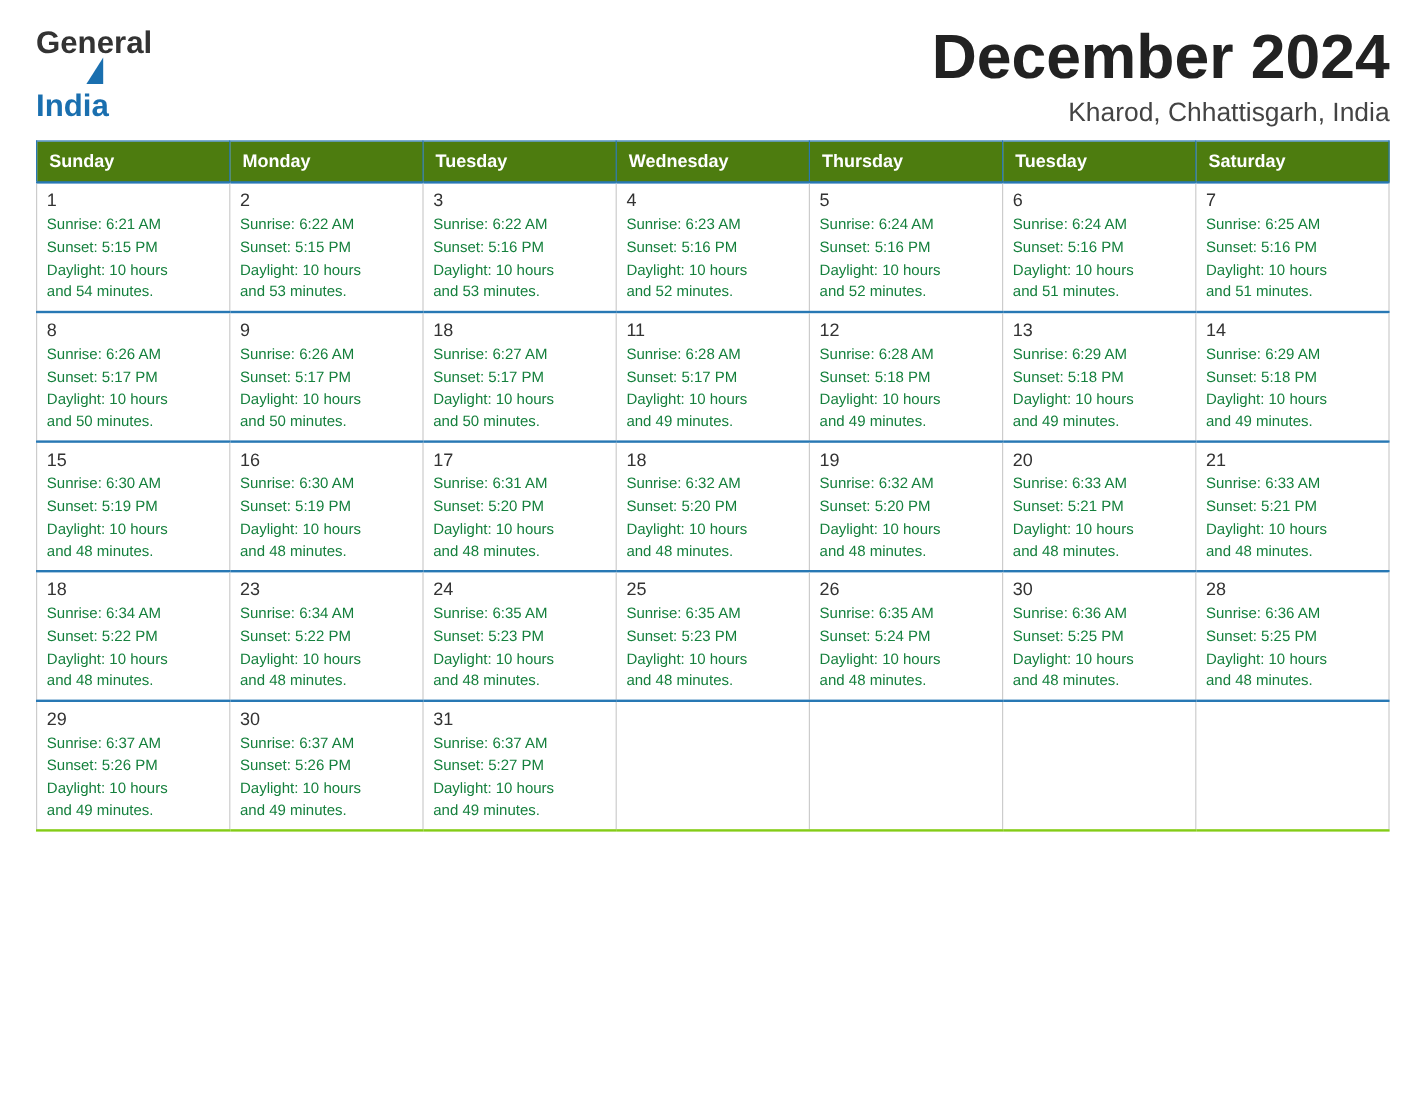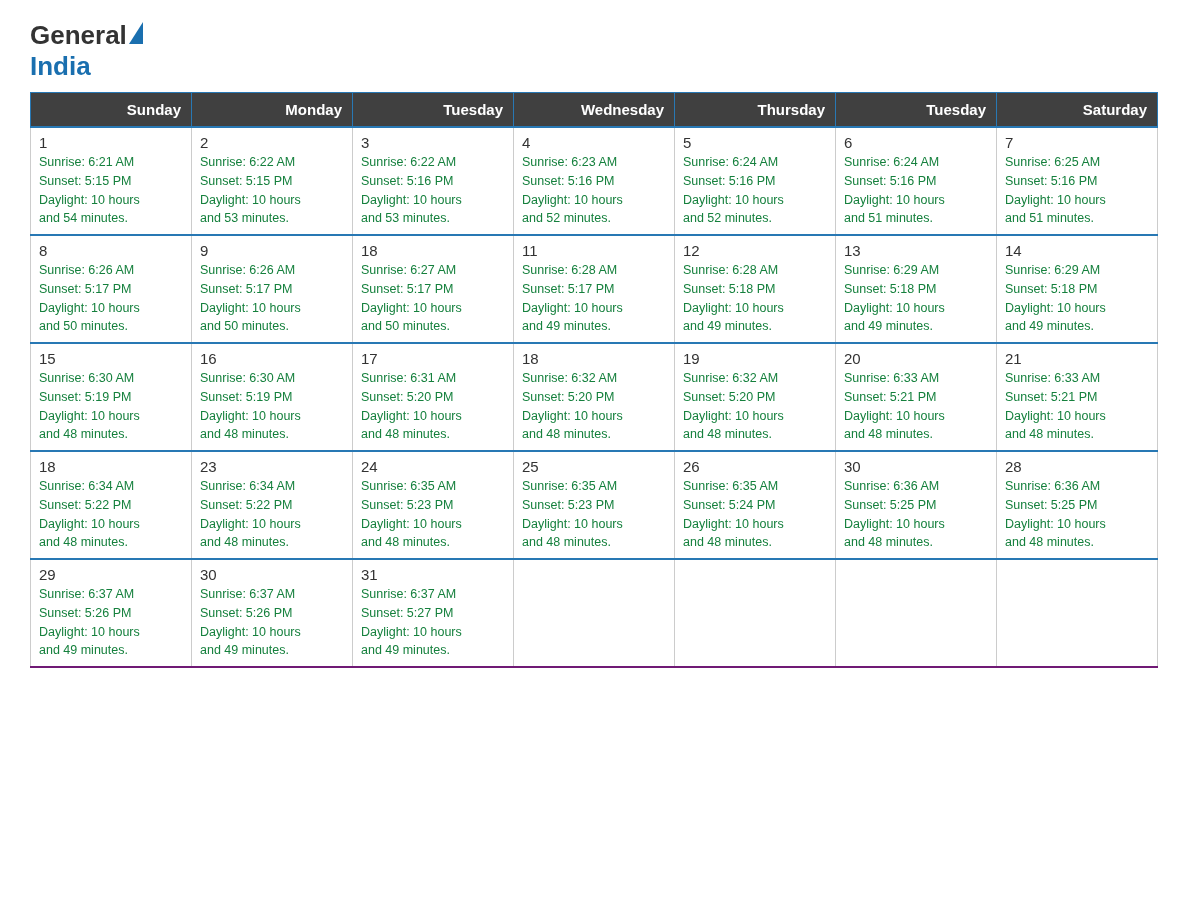--- a/index.html
+++ b/index.html
@@ -48,39 +48,39 @@
       font-size: 22px;
       color: #444;
       margin-top: 4px;
     }
     .calendar-table {
       width: 100%;
       border-collapse: collapse;
       margin-top: 10px;
     }
     .calendar-table th {
-      background-color: #404040;
+      background-color: #4d7c0f;
       color: #fff;
       font-size: 15px;
       font-weight: bold;
       padding: 8px 10px;
-      text-align: right;
+      text-align: left;
       border: 1px solid #2878b4;
     }
     .calendar-table td {
       vertical-align: top;
       padding: 6px 8px;
       border: 1px solid #ccc;
       font-size: 12.5px;
       color: #333;
       width: calc(100% / 7);
       min-height: 90px;
     }
     .calendar-table tr:last-child td {
-      border-bottom: 2px solid #701a75;
+      border-bottom: 2px solid #84cc16;
     }
     .calendar-table tbody tr td {
       border-top: 2px solid #2878b4;
     }
     .day-number {
       font-size: 15px;
       font-weight: normal;
       display: block;
       margin-bottom: 2px;
     }
@@ -93,32 +93,37 @@
       background: #fff;
     }
     .logo-wrapper {
       display: flex;
       flex-direction: column;
       align-items: flex-start;
     }
     .logo-line1 {
       display: flex;
       align-items: center;
+      flex-direction: column;
     }
   </style>
 </head>
 <body>
 
 <div class="header-row">
   <div class="logo-wrapper">
     <div class="logo-line1">
       <span class="logo-text-general">General</span>
       <div class="logo-triangle"></div>
     </div>
     <span class="logo-text-blue">India</span>
+  </div>
+  <div class="title-block">
+    <div class="month-title">December 2024</div>
+    <div class="location-title">Kharod, Chhattisgarh, India</div>
   </div>
 </div>
 
 <table class="calendar-table">
   <thead>
     <tr>
     <th>Sunday</th>
         <th>Monday</th>
         <th>Tuesday</th>
         <th>Wednesday</th>

